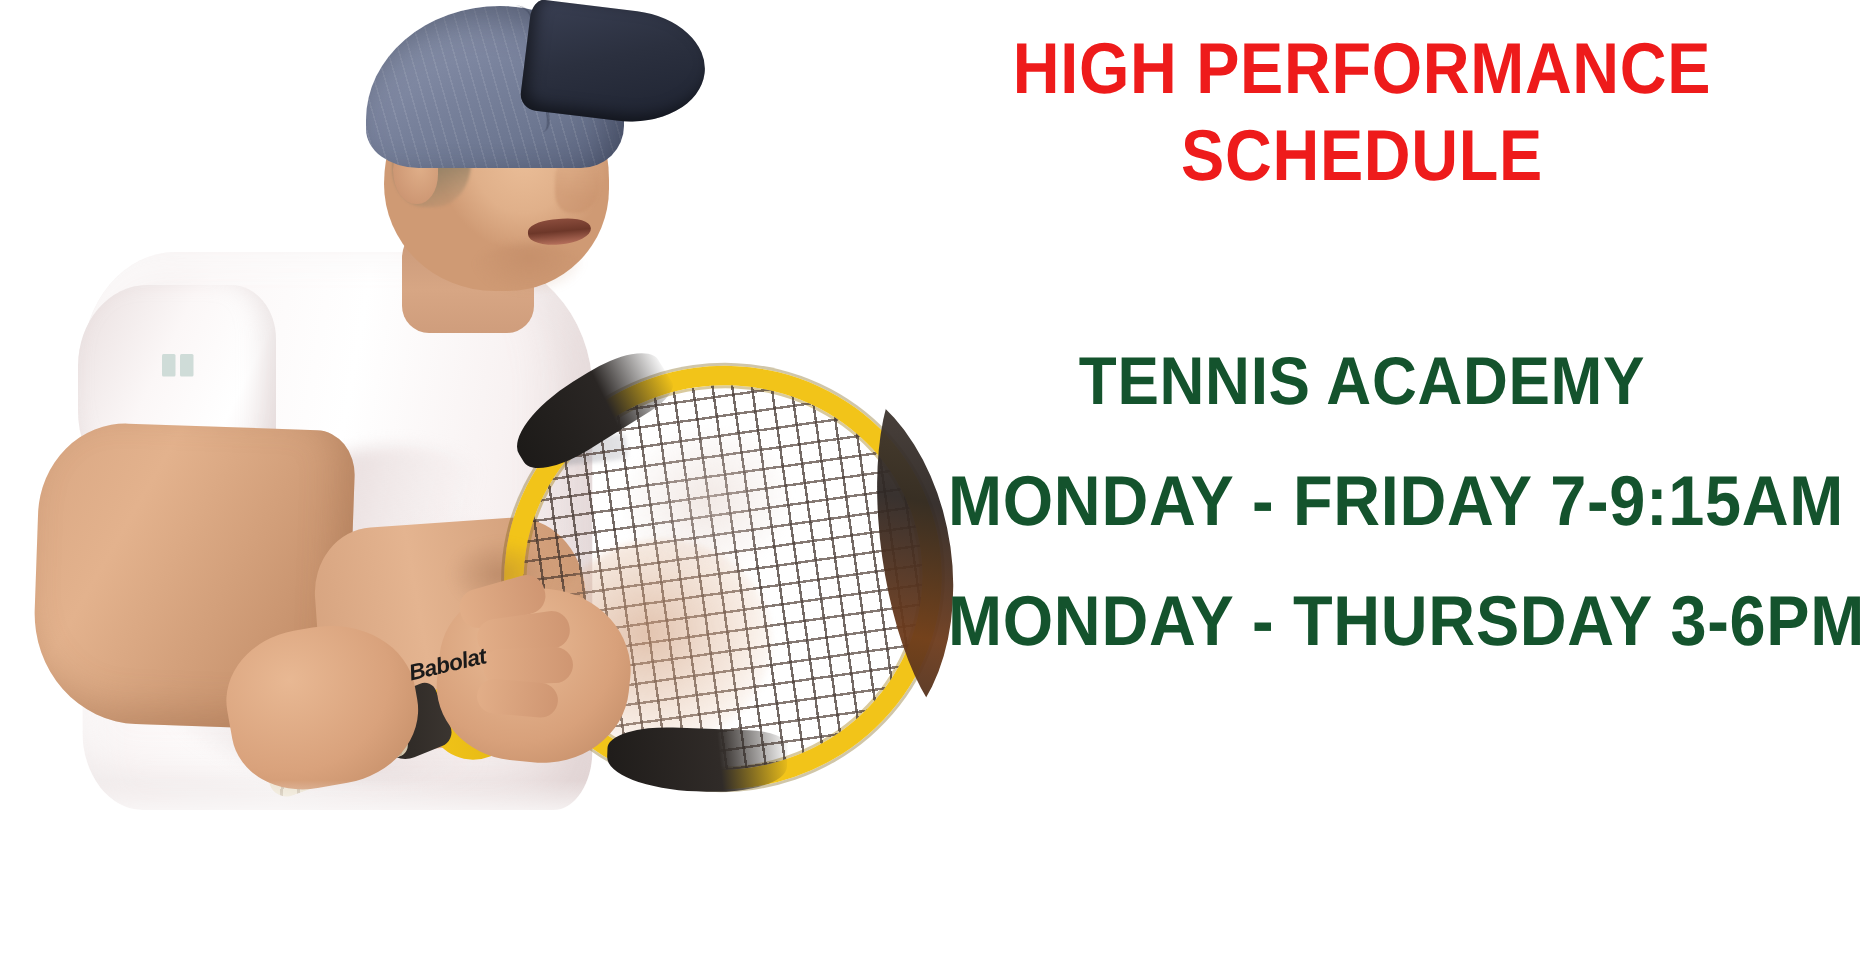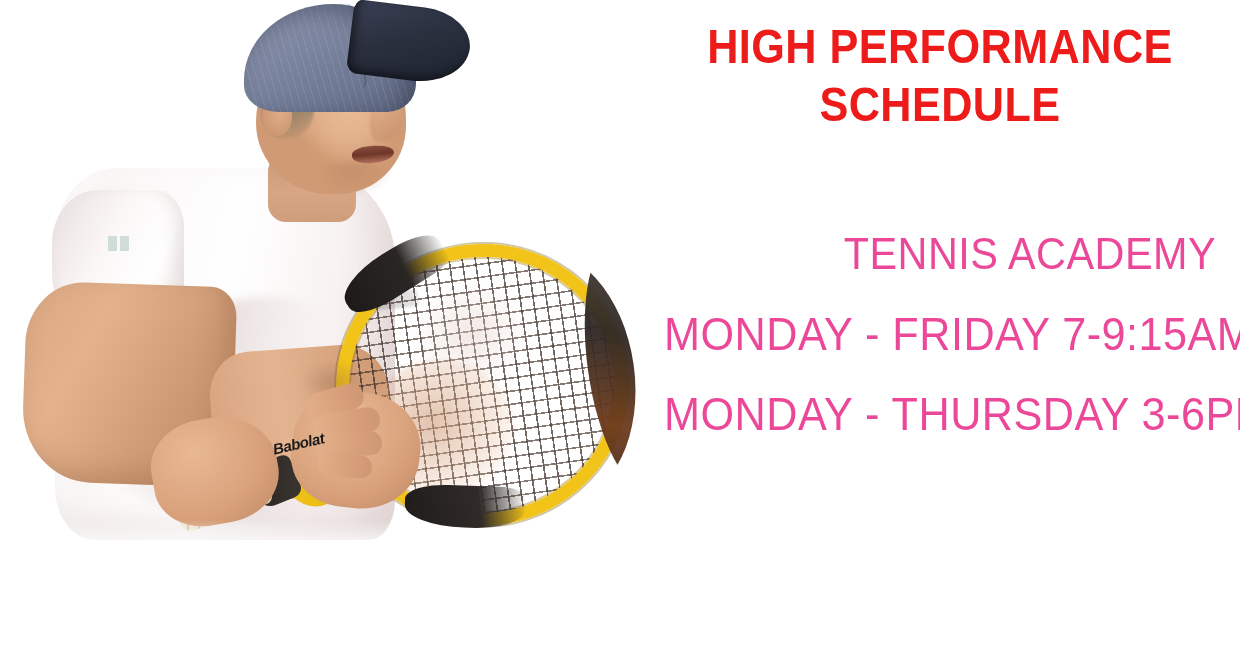--- a/index.html
+++ b/index.html
@@ -492,21 +492,21 @@
     left: 40px;
     top: 520px;
     width: 370px;
     height: 40px;
     background: linear-gradient(180deg, rgba(255,255,255,0) 0%, #ffffff 78%);
   }
 
   
   .text-panel {
     position: absolute;
-    left: 640px;
+    left: 608px;
     top: 0;
     width: 600px;
     height: 653px;
   }
 
   .headline {
     position: absolute;
     left: 0;
     top: 18px;
     width: 600px;
@@ -525,24 +525,24 @@
   .headline .hl-line {
     display: block;
     white-space: nowrap;
   }
 
   .body-block {
     position: absolute;
     left: 0;
     top: 214px;
     width: 600px;
-    text-align: right;
-    color: #ec4899;
+    text-align: center;
+    color: #14532d;
     font-family: "Liberation Sans Narrow", "Liberation Sans", sans-serif;
-    font-weight: 400;
+    font-weight: 700;
     text-transform: uppercase;
   }
 
   .body-block .bl {
     display: block;
     white-space: nowrap;
     font-size: 46px;
     line-height: 80px;
     letter-spacing: 0.5px;
     transform: scaleX(0.92);

